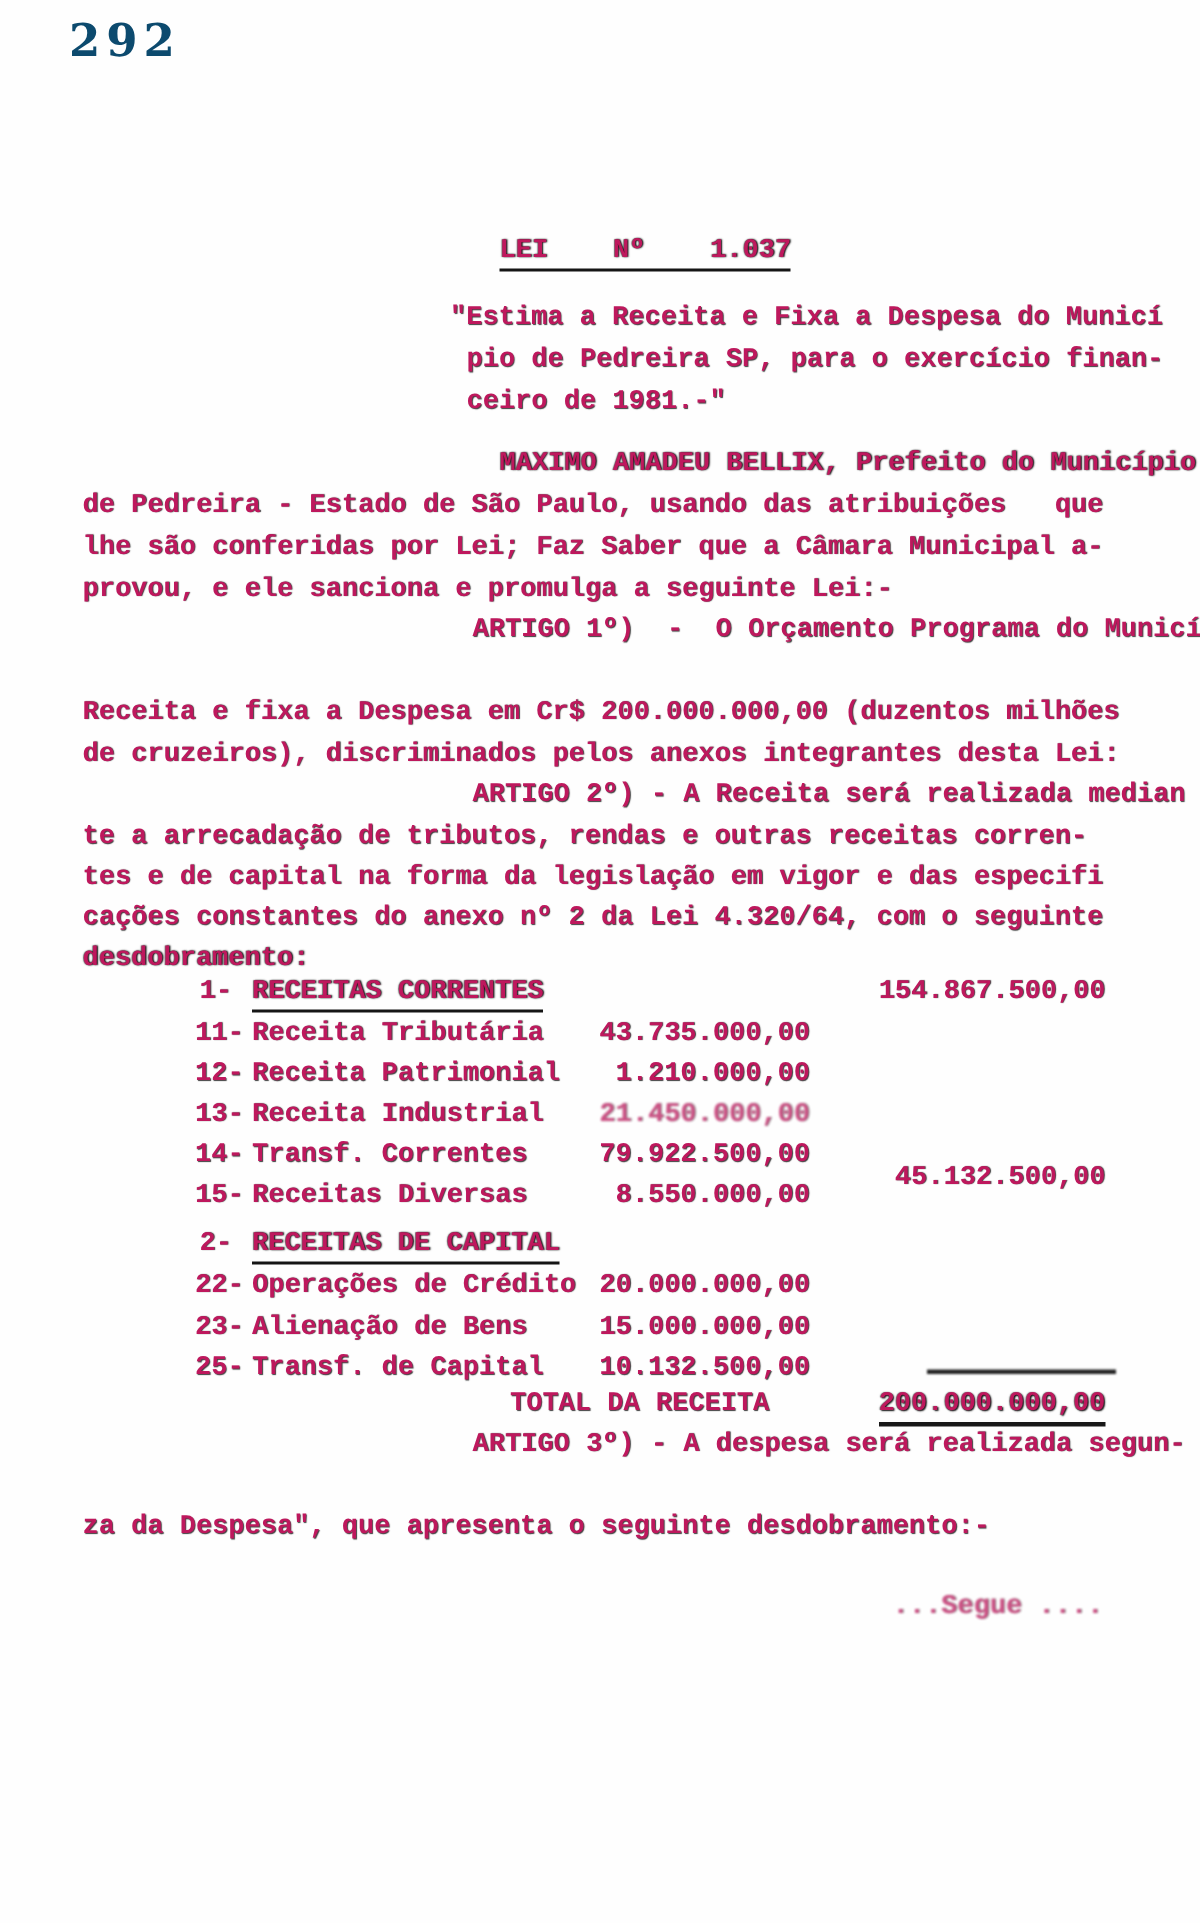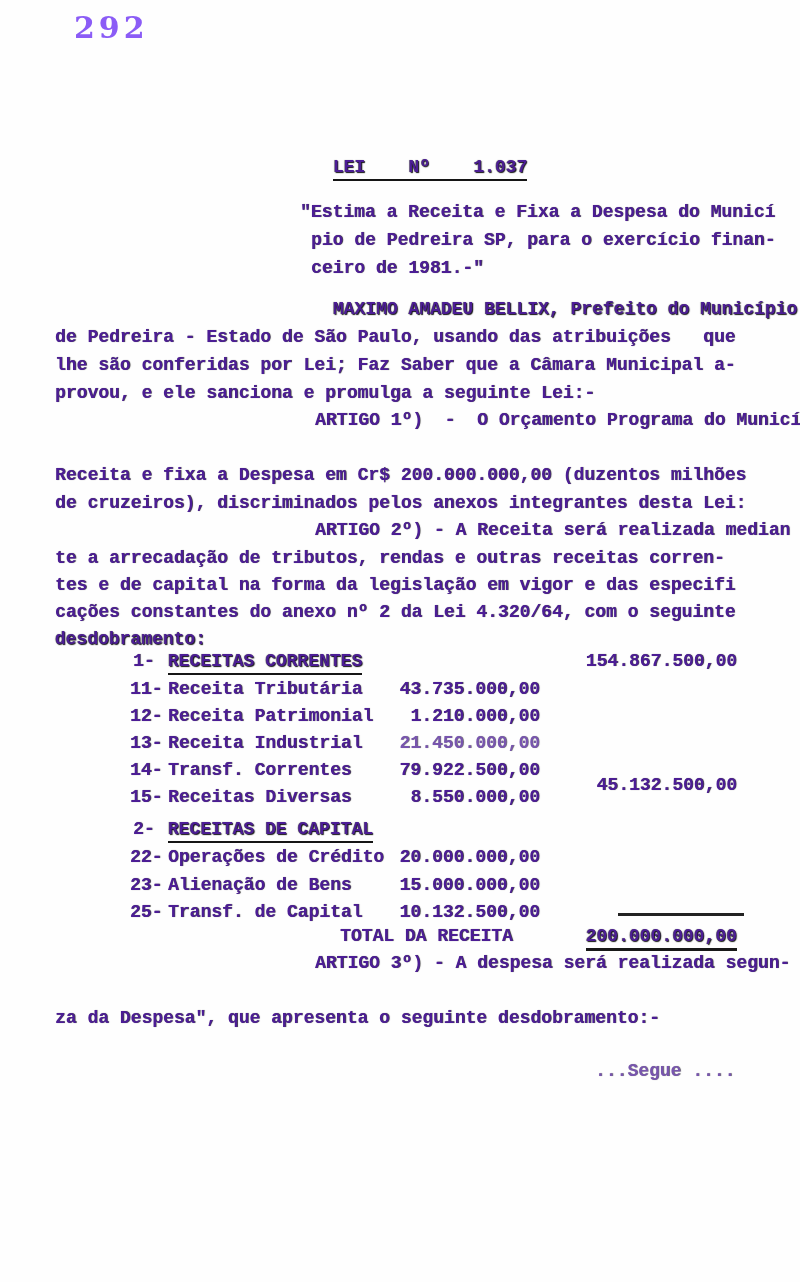--- a/index.html
+++ b/index.html
@@ -3,36 +3,35 @@
 <meta charset="utf-8">
 <style>
   html,body{margin:0;padding:0;background:#e8e8e8;}
   .page{
     position:relative;width:800px;height:1282px;background:#fefefe;
     overflow:hidden;margin:0 auto;
   }
   .tw{
     position:absolute;
     font-family:"Liberation Mono","DejaVu Sans Mono",monospace;
-    font-weight:700;font-size:18px;line-height:22px;color:#4c1d95;
+    font-weight:700;font-size:18px;line-height:22px;color:#be185d;
     white-space:pre;
     filter:blur(0.35px);
     text-shadow:0.6px 0.4px 0.7px rgba(15,15,15,.8);
   }
   .heavy{
     text-shadow:0.8px 0.6px 1.1px rgba(5,5,5,.95),-0.5px 0 0.8px rgba(5,5,5,.6);
     filter:blur(0.5px);
   }
   .underl{border-bottom:2px solid #151515;padding-bottom:1px;}
   .pagenum{
     position:absolute;left:46px;top:10px;
     font-family:"DejaVu Serif","Liberation Serif",serif;
-    font-weight:700;font-size:30px;letter-spacing:4px;color:#8b5cf6;
+    font-weight:700;font-size:30px;letter-spacing:4px;color:#0c4a6e;
     filter:blur(0.3px);
-    margin-left:28px;
   }
   .val{text-align:right;right:260px;}
   .tot{text-align:right;right:63px;}
   .rule{position:absolute;left:618px;top:913px;width:126px;height:3px;background:#222;filter:blur(0.6px);}
   .totval{border-bottom:3px solid #181818;padding-bottom:1px;}
   .faded{opacity:.75;filter:blur(0.6px);}
 </style>
 </head>
 <body>
 

